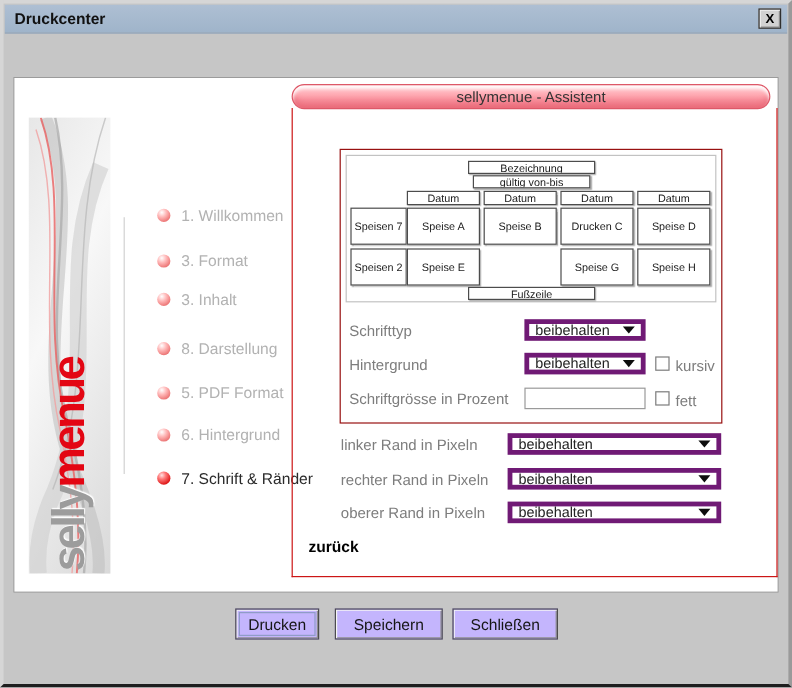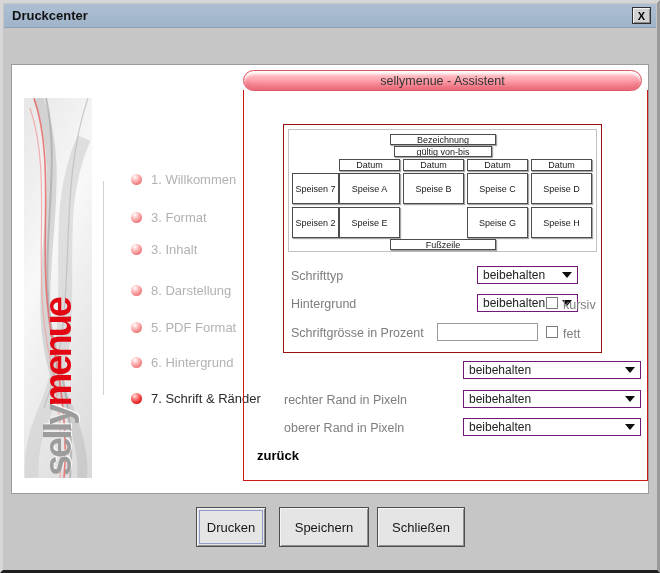--- a/index.html
+++ b/index.html
@@ -107,23 +107,23 @@
   .pv-datum{ top:29px; width:61px; height:12px; }
   #pv-d0{left:50px} #pv-d1{left:114px} #pv-d2{left:178px} #pv-d3{left:242px}
   .pv-rowhead { left:3px; width:47px; height:31px; }
   .pv-cell    { width:61px; height:31px; }
   .pv-r0 { top:43px; } .pv-r1 { top:77px; }
   #pv-fuss { left:101px; top:109px; width:106px; height:11px; }
 
   
   .flabel { position:absolute; font-size:12.5px; color:#7d7d7d; white-space:nowrap; }
   .select {
-    position:absolute; height:18px; background:#fff; border:1px solid #701a75;
+    position:absolute; height:18px; background:#fff; border:4px solid #701a75;
     display:flex; align-items:center; justify-content:space-between;
-    padding:0 5px; font-size:12px; color:#222; cursor:default;margin-left:40px;
+    padding:0 5px; font-size:12px; color:#222; cursor:default;
   }
   .select .arrow {
     width:0; height:0; border-left:5px solid transparent;
     border-right:5px solid transparent; border-top:6px solid #0d0d0d; flex:none; margin-left:6px;
   }
   .sel-small { width:101px; }
   .sel-wide  { width:178px; }
 
   #lbl-schrifttyp   { left:288px; top:266px; }
   #sel-schrifttyp   { left:434px; top:263px; }
@@ -143,22 +143,22 @@
   #sel-linker  { left:420px; top:358px; }
   #lbl-rechter { left:281px; top:390px; }
   #sel-rechter { left:420px; top:387px; }
   #lbl-oberer  { left:281px; top:418px; }
   #sel-oberer  { left:420px; top:415px; }
 
   .back-link { position:absolute; left:254px; top:445px; font-size:13px; font-weight:bold; color:#000000; cursor:pointer; }
 
   
   .btn {
-    position:absolute; top:504px; height:40px;
-    background:#e5e5e5; border:1px solid #4d4d4d;
+    position:absolute; top:504px; height:26px;
+    background:#c4b5fd; border:1px solid #4d4d4d;
     box-shadow:inset 1px 1px 0 #f5f5f5, inset -1px -1px 0 #8f8f8f;
     font-size:13px; color:#161616;
     display:flex; align-items:center; justify-content:center; cursor:default;
   }
   #btn-drucken   { left:193px; width:70px; outline:1px solid #8f9cc8; outline-offset:-4px; }
   #btn-speichern { left:276px; width:90px; }
   #btn-schliessen{ left:374px; width:88px; }
 </style>
 </head>
 <body>
@@ -230,21 +230,21 @@
     <div class="pv-box" id="pv-gvb">gültig von-bis</div>
 
     <div class="pv-box pv-datum" id="pv-d0">Datum</div>
     <div class="pv-box pv-datum" id="pv-d1">Datum</div>
     <div class="pv-box pv-datum" id="pv-d2">Datum</div>
     <div class="pv-box pv-datum" id="pv-d3">Datum</div>
 
     <div class="pv-box pv-rowhead pv-r0">Speisen 7</div>
     <div class="pv-box pv-cell pv-r0" style="left:50px">Speise A</div>
     <div class="pv-box pv-cell pv-r0" style="left:114px">Speise B</div>
-    <div class="pv-box pv-cell pv-r0" style="left:178px">Speise C</div>
+    <div class="pv-box pv-cell pv-r0" style="left:178px">Drucken C</div>
     <div class="pv-box pv-cell pv-r0" style="left:242px">Speise D</div>
 
     <div class="pv-box pv-rowhead pv-r1">Speisen 2</div>
     <div class="pv-box pv-cell pv-r1" style="left:50px">Speise E</div>
     <div class="pv-box pv-cell pv-r1" style="left:178px">Speise G</div>
     <div class="pv-box pv-cell pv-r1" style="left:242px">Speise H</div>
 
     <div class="pv-box" id="pv-fuss">Fußzeile</div>
   </div>
 
@@ -260,20 +260,21 @@
     <span class="arrow"></span>
   </div>
   <span class="cb" id="cb-kursiv"></span>
   <span class="flabel" id="lbl-kursiv">kursiv</span>
 
   <span class="flabel" id="lbl-groesse">Schriftgrösse in Prozent</span>
   <input type="text" id="inp-groesse" style="">
   <span class="cb" id="cb-fett"></span>
   <span class="flabel" id="lbl-fett">fett</span>
 
+  <span class="flabel" id="lbl-linker">linker Rand in Pixeln</span>
   <div class="select sel-wide" id="sel-linker">
     <span>beibehalten</span>
     <span class="arrow"></span>
   </div>
 
   <span class="flabel" id="lbl-rechter">rechter Rand in Pixeln</span>
   <div class="select sel-wide" id="sel-rechter">
     <span>beibehalten</span>
     <span class="arrow"></span>
   </div>

